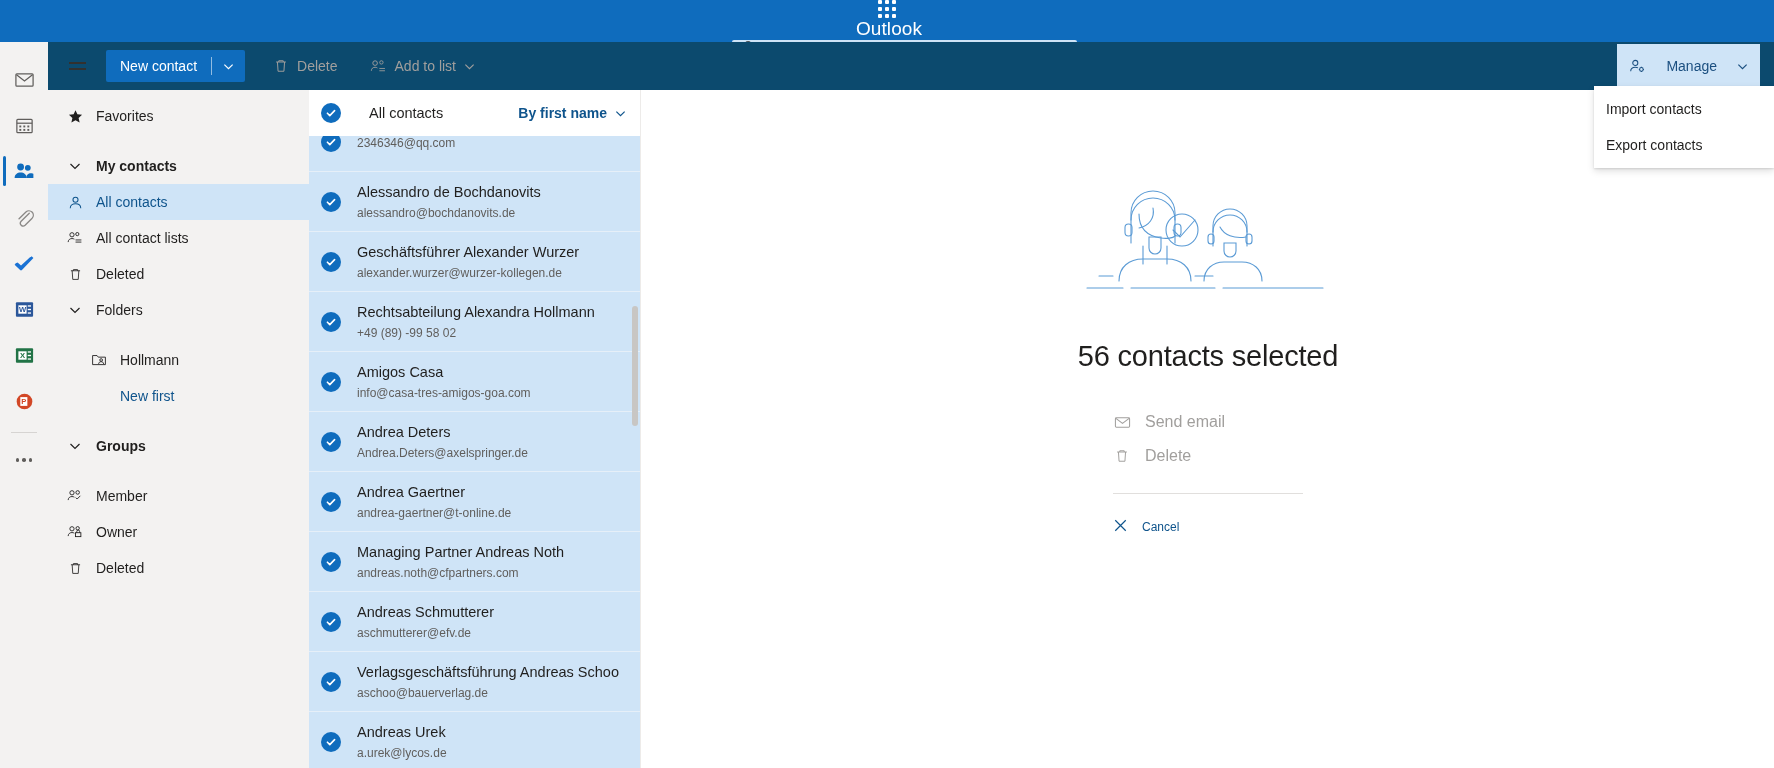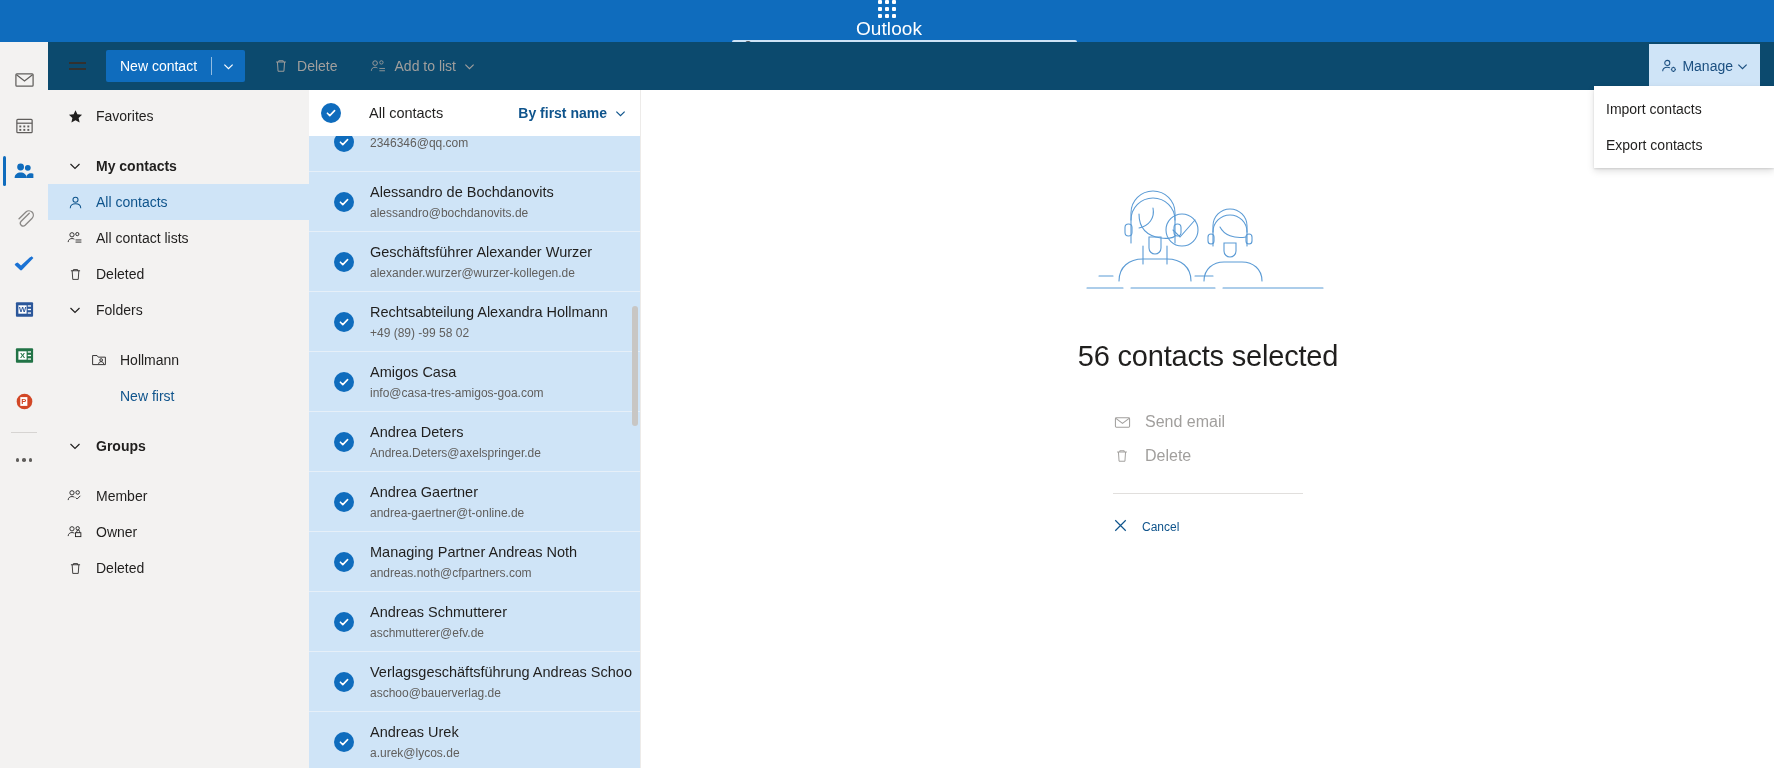--- a/index.html
+++ b/index.html
@@ -74,21 +74,21 @@
   .newcontact .label { padding: 0 14px; font-size: 14px; }
   .newcontact .divider { width: 1px; height: 18px; background: rgba(255,255,255,.55); }
   .newcontact .caret { padding: 0 11px; display: flex; align-items: center; }
   .cmd-btn {
     display: flex; align-items: center; gap: 8px; height: 34px; padding: 0 12px;
     color: #a19f9d; font-size: 14px; margin-left: 8px; cursor: default;
   }
   .cmd-btn.first { margin-left: 16px; }
   .manage-btn {
     margin-left: auto; margin-right: 14px;
-    display: flex; align-items: center; gap: 4px;
+    display: flex; align-items: center; gap: 20px;
     height: 44px; padding: 0 12px; background: #cfe4f7; color: #1b4f80;
     font-size: 14px; cursor: pointer; position: relative; z-index: 40;
   }
 
   
   .manage-menu {
     position: absolute; top: 86px; left: 1594px; width: 180px;
     background: #ffffff; z-index: 50;
     box-shadow: 0 3.2px 7.2px rgba(0,0,0,.132), 0 .6px 1.8px rgba(0,0,0,.108);
     padding: 5px 0;
@@ -147,21 +147,21 @@
     background: #fff; position: relative; z-index: 5;
   }
   .list-head .lh-title { font-size: 14.5px; color: #201f1e; margin-left: 12px; }
   .sortbtn {
     margin-left: auto; display: flex; align-items: center; gap: 8px;
     color: #0f548c; font-size: 14px; font-weight: 600; cursor: pointer;
   }
   .rows { position: relative; height: 632px; overflow: hidden; }
   .rowscroll { position: absolute; top: -24px; left: 0; right: 0; }
   .crow {
-    height: 60px; display: flex; align-items: center; padding-left: 25px;
+    height: 60px; display: flex; align-items: center; padding-left: 12px;
     background: #cfe4f7; border-bottom: 1px solid #e6eff8; cursor: pointer;
   }
   .check {
     width: 20px; height: 20px; flex: 0 0 20px; border-radius: 50%;
     background: #0f6cbd; display: flex; align-items: center; justify-content: center;
     margin-right: 16px;
   }
   .ctext { min-width: 0; }
   .cname {
     font-size: 14.5px; color: #201f1e; white-space: nowrap;

